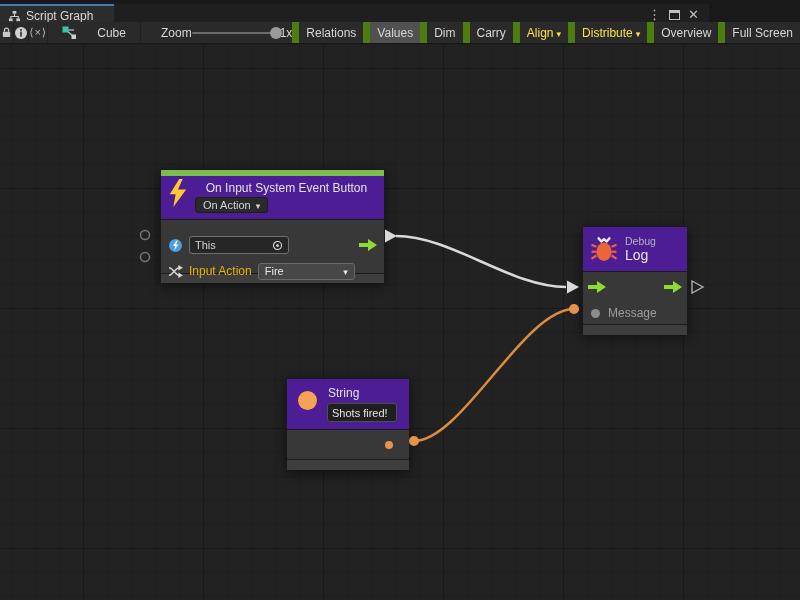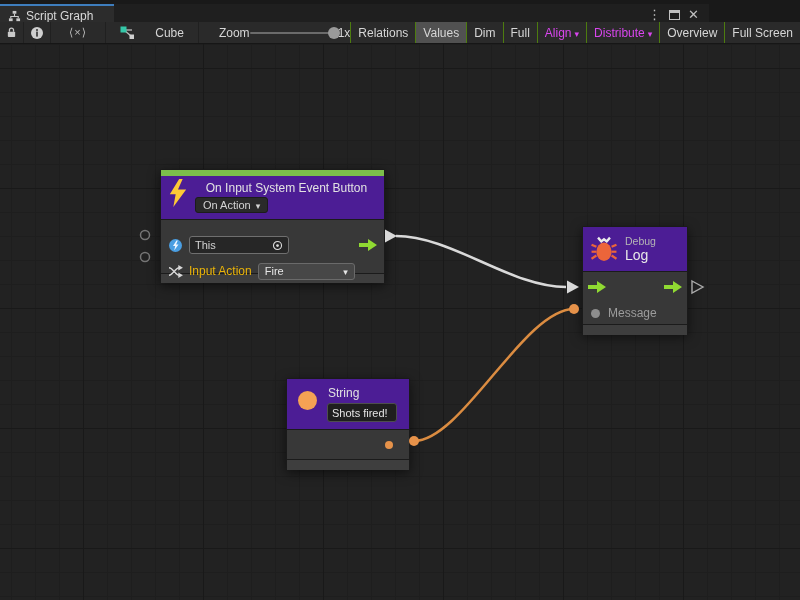--- a/index.html
+++ b/index.html
@@ -19,23 +19,23 @@
   
   .toolbar { position:absolute; left:0; top:22px; width:800px; height:22px; background:#2a2a2a;
     border-bottom:1px solid #161616; display:flex; align-items:stretch; font-size:12px; color:#d6d6d6; }
   .tcell { display:flex; align-items:center; justify-content:center; border-right:1px solid #202020; }
   .tcell.icon-lock { width:26px; } .tcell.icon-info { width:30px; } .tcell.icon-code { width:61px; color:#b9b9b9; font-size:11px; letter-spacing:1px; }
   .sel-seg { display:flex; align-items:center; gap:20px; padding:0 14px 0 14px; border-right:1px solid #202020; }
   .zoom-group { display:flex; align-items:center; padding-left:20px; }
   .zoom-track { position:relative; width:88px; height:2px; background:#6b6b6b; border-radius:1px; }
   .zoom-knob { position:absolute; right:-2px; top:-5px; width:12px; height:12px; border-radius:50%; background:#9a9a9a; }
   .right-group { margin-left:auto; display:flex; align-items:stretch; }
-  .tbtn { display:flex; align-items:center; gap:3px; padding:0 7px; border-left:1px solid #4d7c0f; white-space:nowrap; }
+  .tbtn { display:flex; align-items:center; gap:3px; padding:0 7px; border-left:7px solid #4d7c0f; white-space:nowrap; }
   .tbtn.active { background:#515151; }
-  .tbtn.disabled { color:#d946ef; }
+  .tbtn.disabled { color:#fde047; }
   .dd-arrow { font-size:9px; transform:translateY(1px); }
 
   
   .canvas { position:absolute; left:0; top:44px; width:800px; height:556px;
     background-color:#222222;
     background-image:
       linear-gradient(#191919 1px, transparent 1px),
       linear-gradient(90deg, #191919 1px, transparent 1px),
       linear-gradient(#1e1e1e 1px, transparent 1px),
       linear-gradient(90deg, #1e1e1e 1px, transparent 1px);
@@ -153,21 +153,21 @@
       <div class="tbtn">
           <span>Relations</span>
         </div>
       <div class="tbtn active">
           <span>Values</span>
         </div>
       <div class="tbtn">
           <span>Dim</span>
         </div>
       <div class="tbtn">
-          <span>Full</span>
+          <span>Carry</span>
         </div>
       <div class="tbtn disabled">
         <span>Align</span>
         <span class="dd-arrow">▾</span>
       </div>
       <div class="tbtn disabled">
         <span>Distribute</span>
         <span class="dd-arrow">▾</span>
       </div>
       <div class="tbtn">

